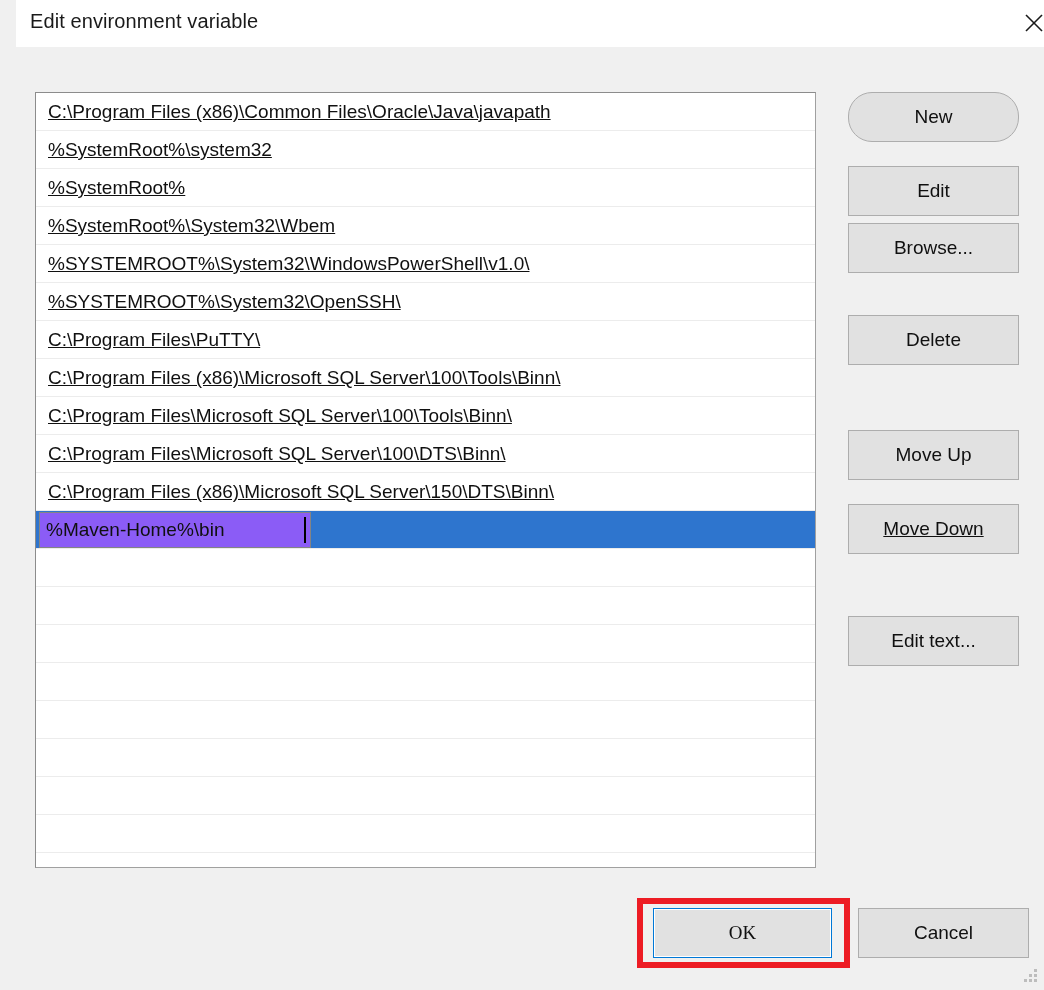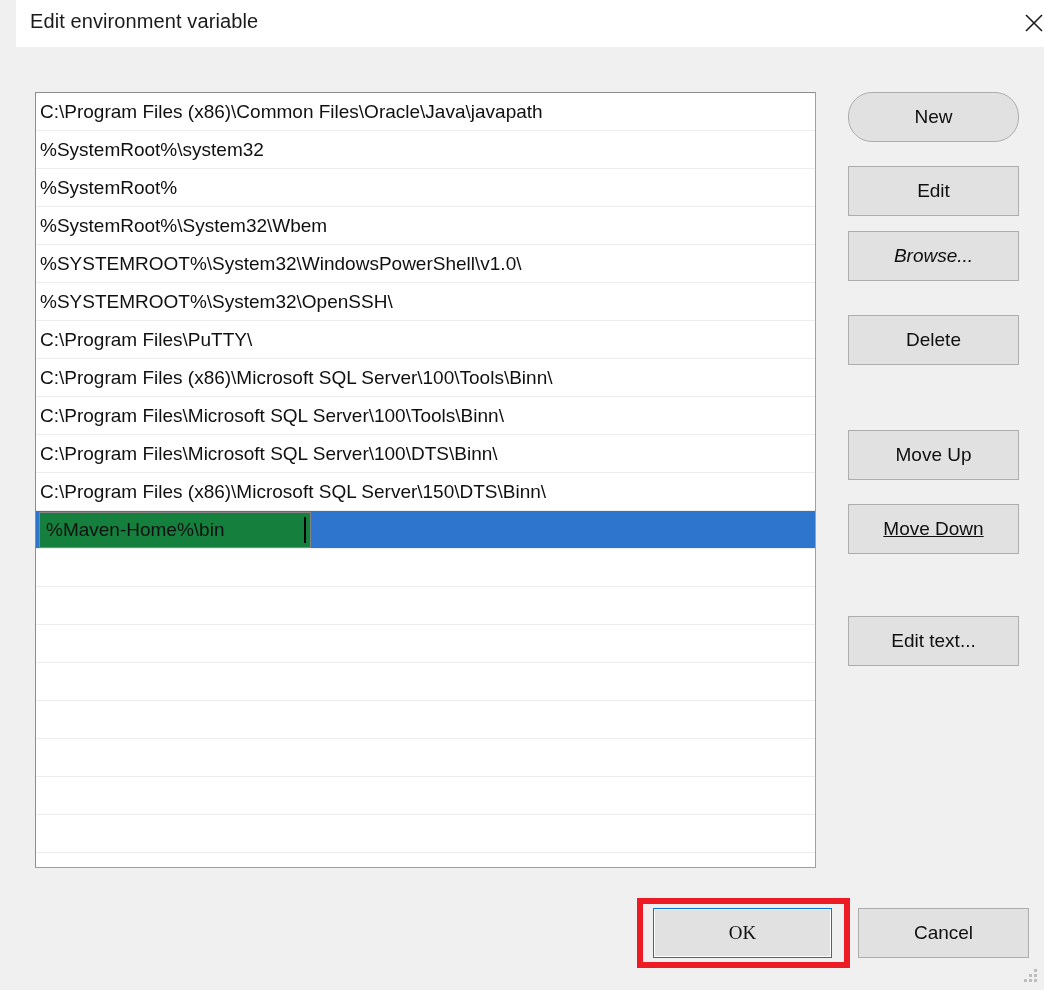--- a/index.html
+++ b/index.html
@@ -68,25 +68,26 @@
     border-left-color: #8c8c8c;
     box-sizing: border-box;
     overflow: hidden;
   }
   .list-row {
     position: relative;
     height: 38px;
     line-height: 38px;
     border-bottom: 1px solid #ececec;
     box-sizing: border-box;
-    padding-left: 4px;
+    padding-left: 12px;
     font-size: 19px;
     color: #101010;
     white-space: nowrap;
     overflow: hidden;
+    text-decoration: underline;
   }
   .list-row.empty { color: transparent; }
 
   
   #editing-row {
     position: relative;
     height: 38px;
     border-bottom: 1px solid #ececec;
     box-sizing: border-box;
     overflow: hidden;
@@ -99,21 +100,21 @@
     height: 37px;
     background: #2e75ce;
   }
   #path-edit-input {
     position: absolute;
     left: 3px;
     top: 1px;
     width: 272px;
     height: 36px;
     box-sizing: border-box;
-    background: #15803d;
+    background: #8b5cf6;
     border: 1px solid #848484;
     font-family: "Liberation Sans", sans-serif;
     font-size: 19px;
     color: #101010;
     padding: 0 4px 0 6px;
     outline: none;
     line-height: 34px;
   }
   #text-caret {
     position: absolute;
@@ -136,21 +137,21 @@
     font-family: "Liberation Sans", sans-serif;
     font-size: 19px;
     color: #101010;
     text-align: center;
     line-height: 48px;
     cursor: default;
     padding: 0;
   }
   #btn-new        { top: 45px; border-radius: 24px; }
   #btn-edit       { top: 119px; }
-  #btn-browse     { top: 184px; font-style: italic; }
+  #btn-browse     { top: 176px; }
   #btn-delete     { top: 268px; }
   #btn-move-up    { top: 383px; }
   #btn-move-down  { top: 457px; text-decoration: underline; }
   #btn-edit-text  { top: 569px; }
 
   
   #btn-ok {
     position: absolute;
     left: 653px;
     top: 861px;

